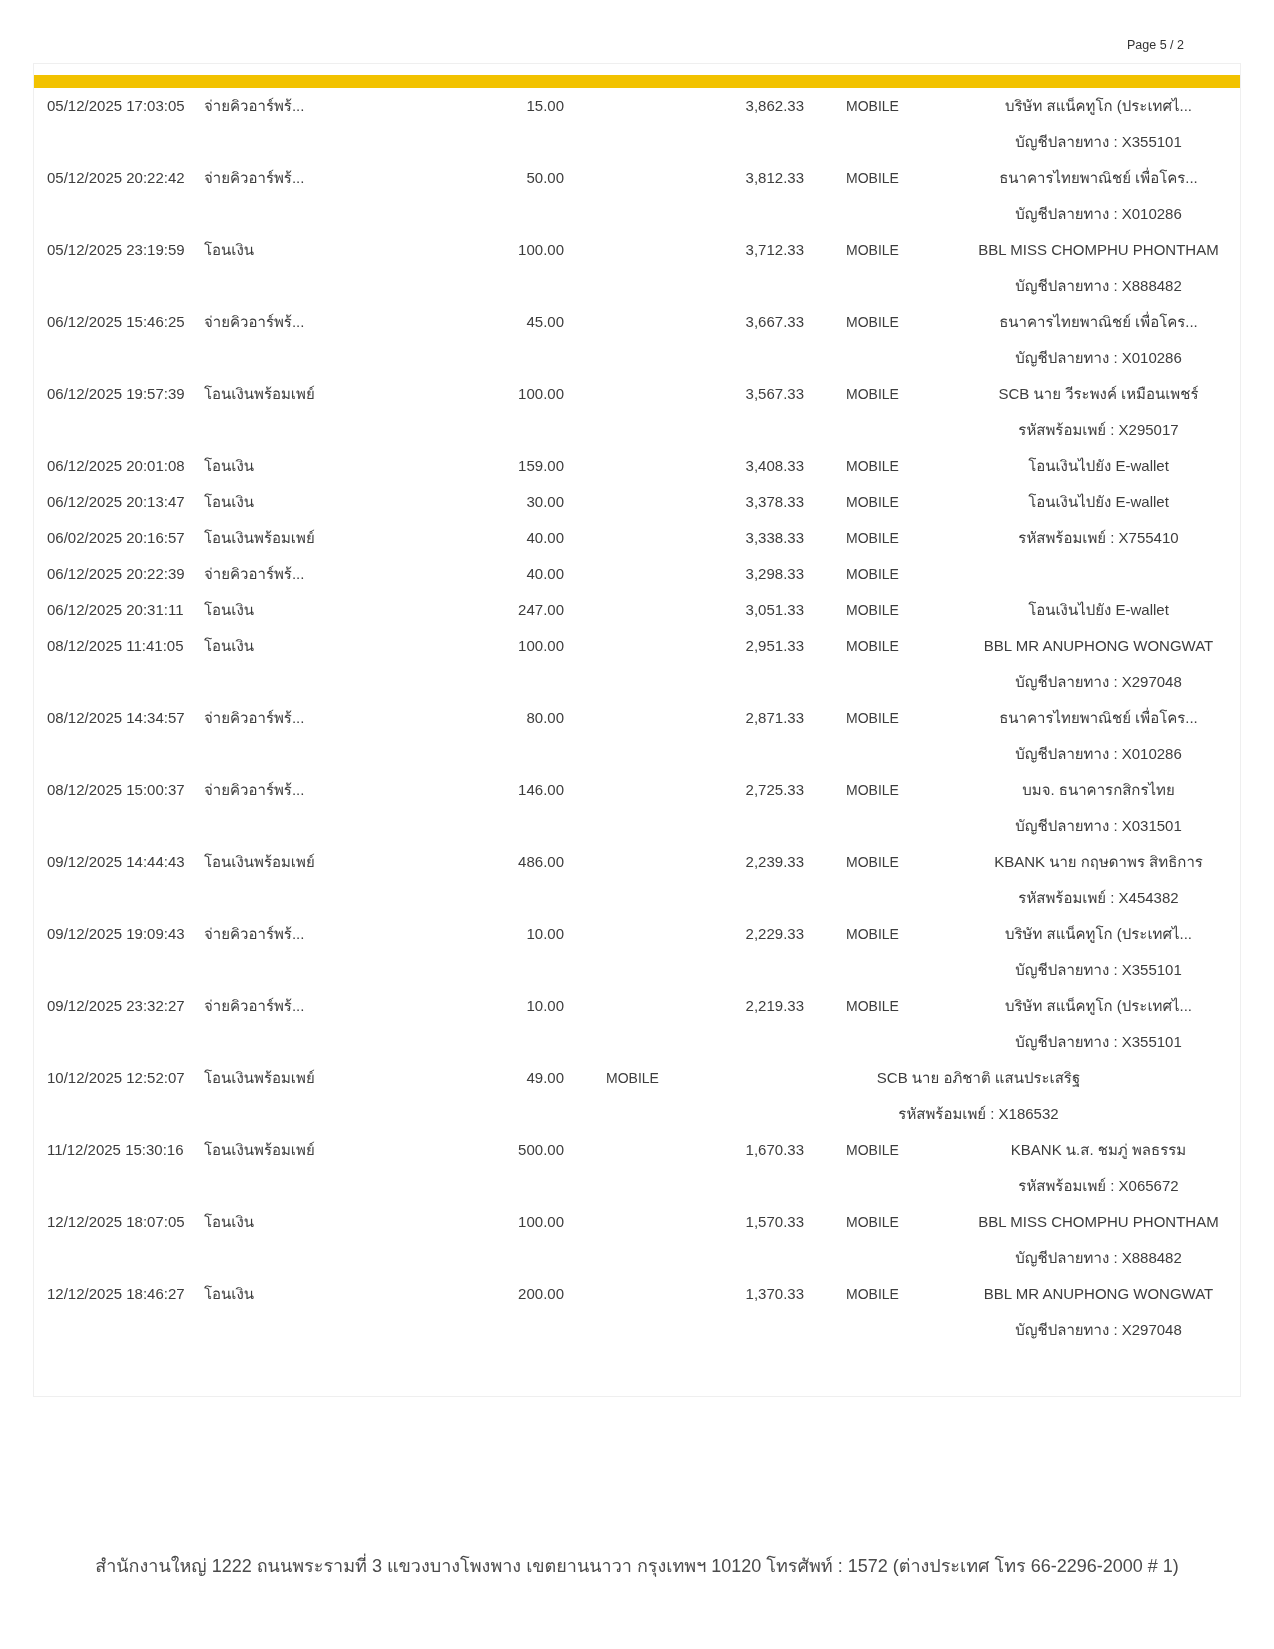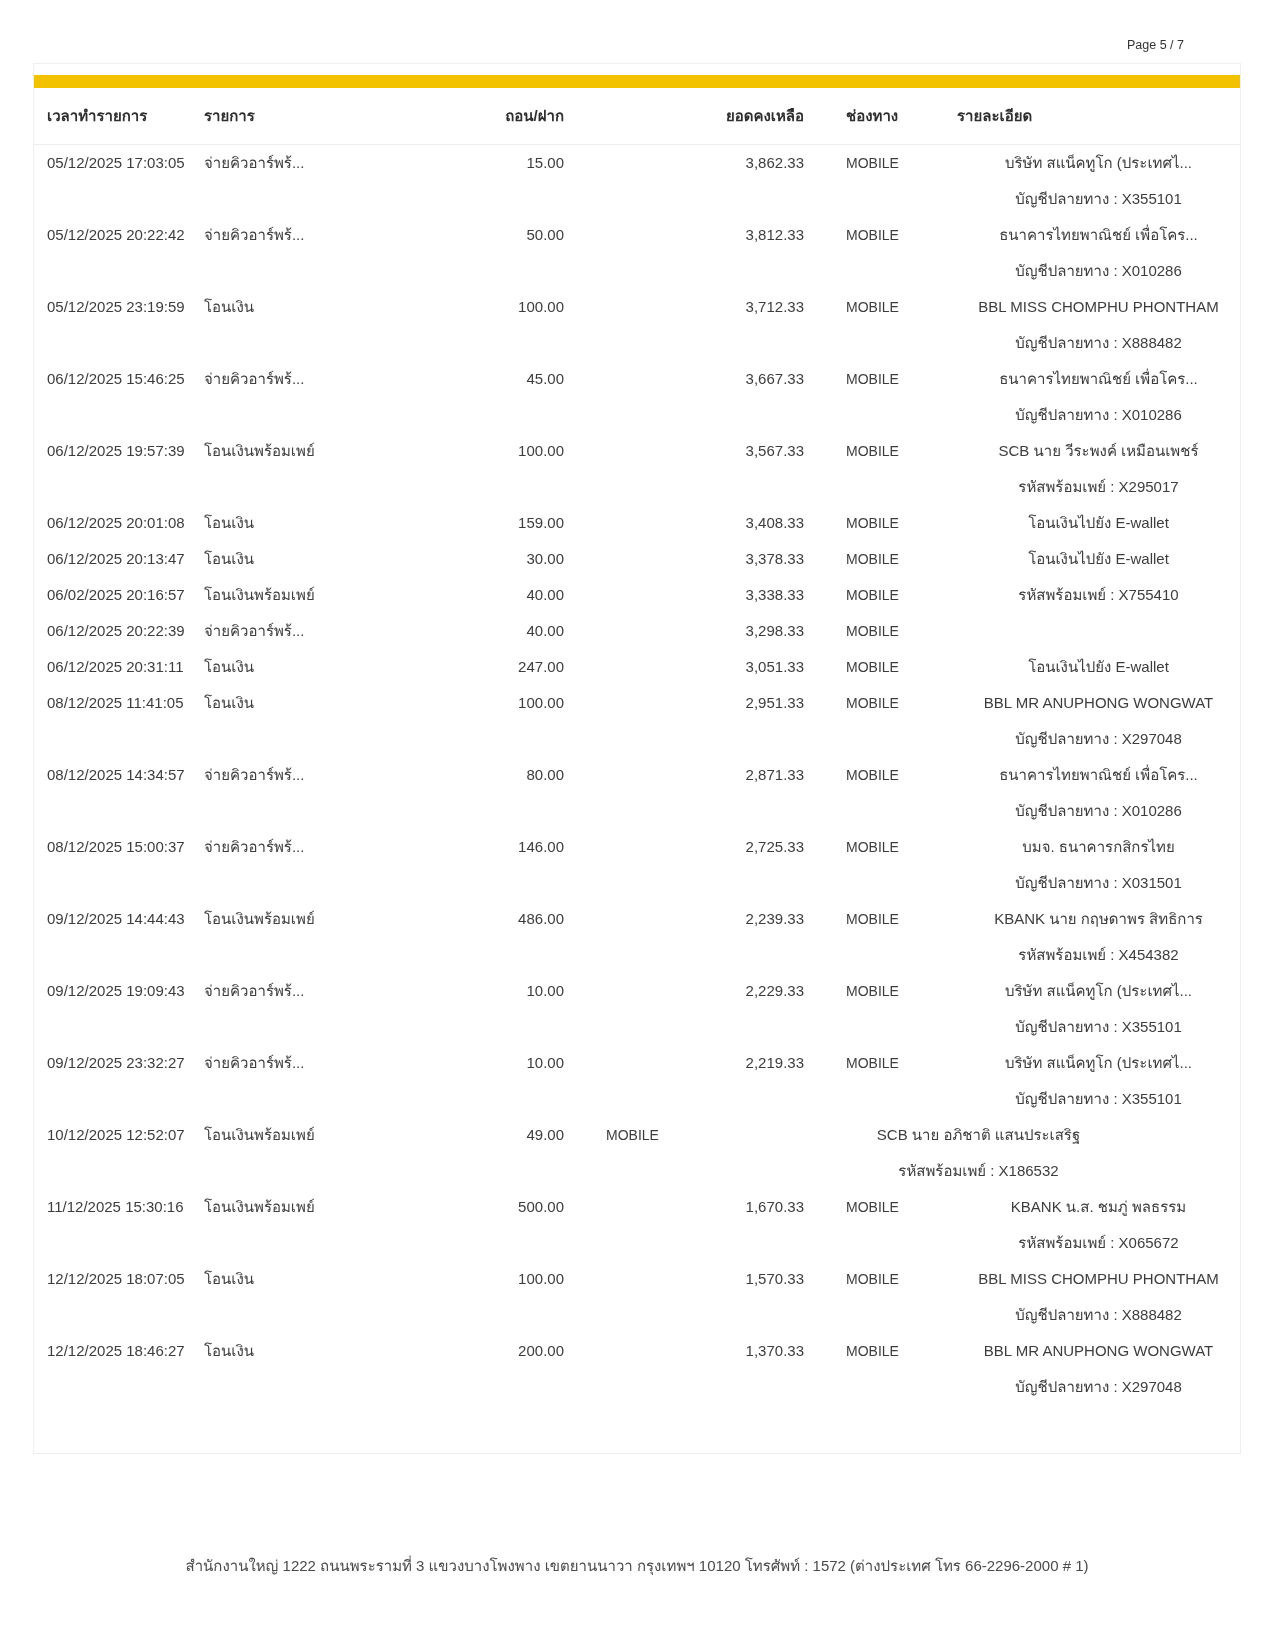--- a/index.html
+++ b/index.html
@@ -37,37 +37,29 @@
   .c4{flex:0 0 240px;text-align:right;}
   .c5{flex:0 0 115px;padding-left:42px;font-size:14px;}
   .hdr-row .c5{font-size:15px;}
   .c6{flex:1 1 auto;padding-left:38px;}
   .c6 .dline{display:block;line-height:36px;text-align:center;}
   .footer{
     position:absolute;left:0;right:0;top:1551px;
     text-align:center;color:#4a4a4a;
   }
   .footer .f1{font-size:13px;line-height:30px;}
-  .footer .f2{font-size:15px;line-height:30px;}
+  .footer .f2{font-size:18px;line-height:30px;}
 </style>
 </head>
 <body>
 
-<div class="page-label">Page 5 / 7</div>
+<div class="page-label">Page 5 / 2</div>
 
 <div class="table-wrap">
   <div class="accent-bar" style="background: rgb(242, 194, 0);"></div>
-  <div class="hdr-row">
-    <div class="c c1">เวลาทำรายการ</div>
-    <div class="c c2">รายการ</div>
-    <div class="c c3">ถอน/ฝาก</div>
-    <div class="c c4">ยอดคงเหลือ</div>
-    <div class="c c5">ช่องทาง</div>
-    <div class="c c6">รายละเอียด</div>
-  </div>
   <div id="rows">
       <div class="row">
         <div class="c c1">05/12/2025 17:03:05</div>
         <div class="c c2">จ่ายคิวอาร์พร้...</div>
         <div class="c c3">15.00</div>
         <div class="c c4">3,862.33</div>
         <div class="c c5">MOBILE</div>
         <div class="c c6">
           <span class="dline">บริษัท สแน็คทูโก (ประเทศไ...</span>
           <span class="dline">บัญชีปลายทาง : X355101</span>

